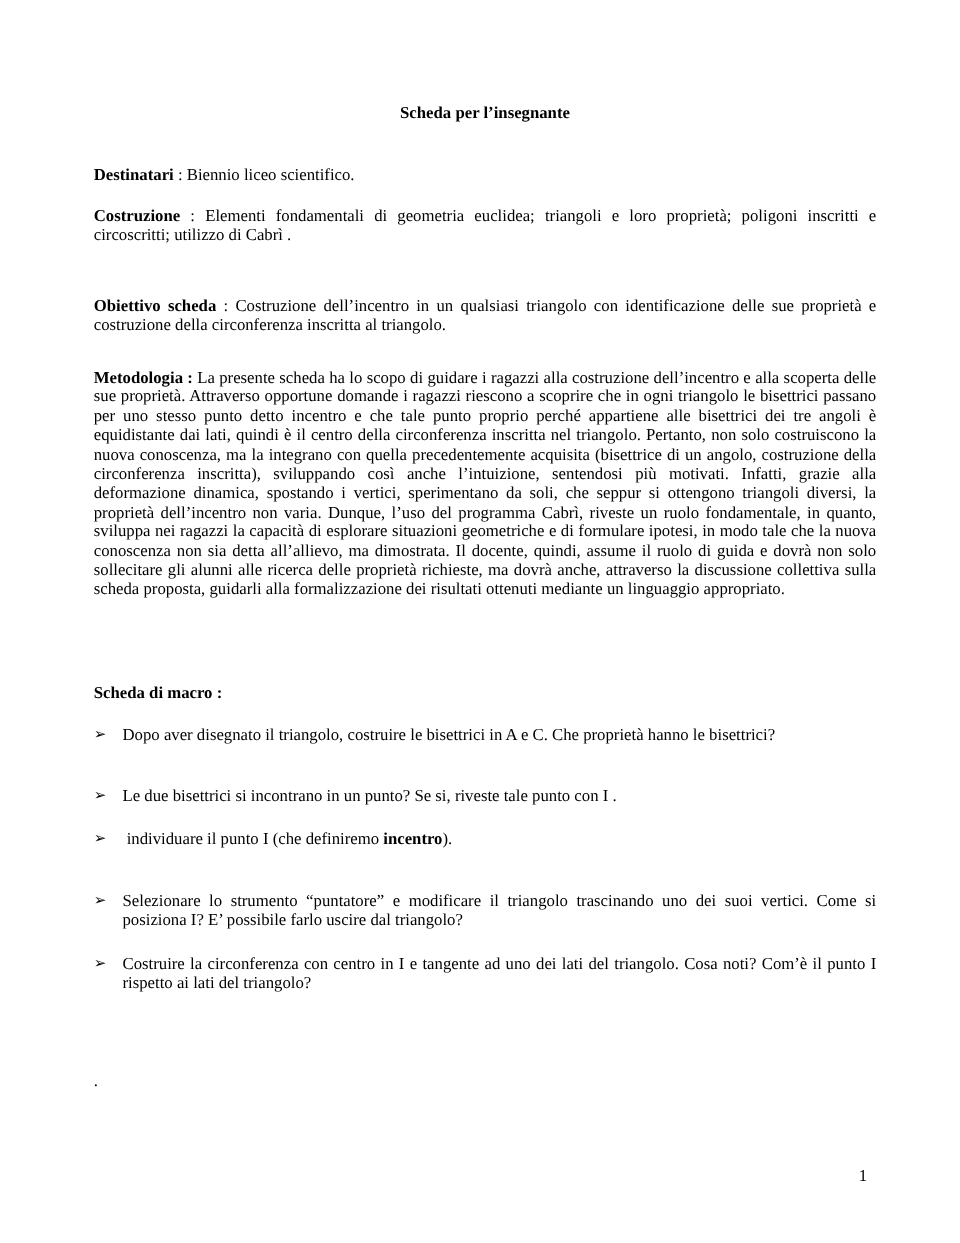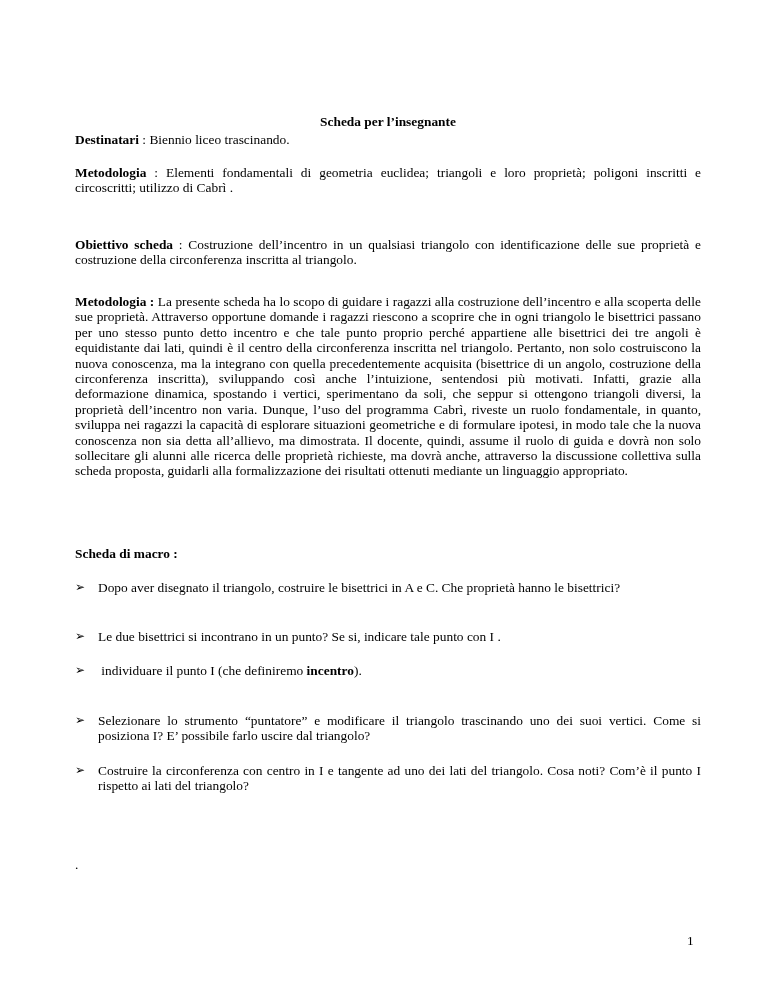--- a/index.html
+++ b/index.html
@@ -1,65 +1,65 @@
 <!DOCTYPE html>
 <html><head>
 <meta charset="utf-8">
 <style>
   html, body { margin: 0; padding: 0; background: #ffffff; }
   body { width: 768px; height: 994px; position: relative; overflow: hidden;
          font-family: "Liberation Serif", "DejaVu Serif", serif; color: #000; font-size: 13.4px; line-height: 15.4px; }
   .page { position: absolute; left: 75px; top: 0; width: 626px; }
   .title-block { position: absolute; left: 0; width: 626px; top: 82px; text-align: center; }
-  .title { font-weight: bold; margin-top: 32px; }
+  .title { font-weight: bold; }
   .para { position: absolute; left: 0; width: 626px; text-align: justify; }
   .label { font-weight: bold; }
   .bold { font-weight: bold; }
   .bullet { position: absolute; left: 0; width: 626px; }
   .bullet .arrow { position: absolute; left: 0; top: 0; width: 16px; font-size: 12px; }
   .bullet .btext { margin-left: 23px; text-align: justify; }
   .bullet .btext.ragged { text-align: left; }
   .dot { position: absolute; left: 0; top: 857px; }
   .pagenum { position: absolute; left: 687px; top: 933px; }
 </style>
 </head>
 <body>
 
 <div class="page">
 
   <div class="title-block">
     <div class="title">Scheda per l’insegnante</div>
   </div>
 
   <div class="para" style="top:132px">
-    <span class="label">Destinatari</span><span> : Biennio liceo trascinando.</span>
+    <span class="label">Destinatari</span><span> : Biennio liceo scientifico.</span>
   </div>
 
   <div class="para" style="top:165px">
-    <span class="label">Metodologia</span><span> : Elementi fondamentali di geometria euclidea; triangoli e loro proprietà; poligoni inscritti e circoscritti; utilizzo di Cabrì .</span>
+    <span class="label">Costruzione</span><span> : Elementi fondamentali di geometria euclidea; triangoli e loro proprietà; poligoni inscritti e circoscritti; utilizzo di Cabrì .</span>
   </div>
 
   <div class="para" style="top:237px">
     <span class="label">Obiettivo scheda</span><span> : Costruzione dell’incentro in un qualsiasi triangolo con identificazione delle sue proprietà e  costruzione della circonferenza inscritta al triangolo.</span>
   </div>
 
   <div class="para" style="top:294px">
     <span class="label">Metodologia : </span><span>La presente scheda ha lo scopo di guidare i ragazzi alla costruzione dell’incentro e alla scoperta delle sue proprietà. Attraverso opportune domande i ragazzi riescono a scoprire che in ogni triangolo le bisettrici passano per uno stesso punto detto incentro e che tale punto proprio perché appartiene alle bisettrici dei tre angoli è equidistante dai lati, quindi è il centro della circonferenza inscritta nel triangolo. Pertanto, non solo costruiscono la nuova conoscenza, ma la integrano con quella precedentemente acquisita (bisettrice di un angolo, costruzione della circonferenza inscritta), sviluppando così anche l’intuizione, sentendosi più motivati. Infatti, grazie alla deformazione dinamica, spostando i vertici, sperimentano da soli, che seppur si ottengono triangoli diversi, la proprietà dell’incentro non varia. Dunque, l’uso del programma Cabrì, riveste un ruolo fondamentale, in quanto, sviluppa nei ragazzi la capacità di esplorare situazioni geometriche e di formulare ipotesi, in modo tale che la nuova conoscenza non sia detta all’allievo, ma dimostrata. Il docente, quindi, assume il ruolo di guida e dovrà non solo sollecitare gli alunni alle ricerca delle proprietà richieste, ma dovrà anche, attraverso la discussione collettiva sulla scheda proposta, guidarli alla formalizzazione dei risultati ottenuti mediante un linguaggio appropriato.</span>
   </div>
 
   <div class="para bold" style="top:546px">Scheda di macro :</div>
 
   <div class="bullet" style="top:580px">
     <span class="arrow">➢</span>
     <div class="btext">Dopo aver disegnato il triangolo, costruire le bisettrici in A e C. Che proprietà hanno le bisettrici?</div>
   </div>
 
   <div class="bullet" style="top:629px">
     <span class="arrow">➢</span>
-    <div class="btext ragged">Le due bisettrici si incontrano in un punto? Se si, indicare tale punto con I .</div>
+    <div class="btext ragged">Le due bisettrici si incontrano in un punto? Se si, riveste tale punto con I .</div>
   </div>
 
   <div class="bullet" style="top:663px">
     <span class="arrow">➢</span>
     <div class="btext ragged">
       <div><span style="white-space:pre"> individuare il punto I (che definiremo </span><span class="bold">incentro</span><span>).</span></div>
     </div>
   </div>
 
   <div class="bullet" style="top:713px">

